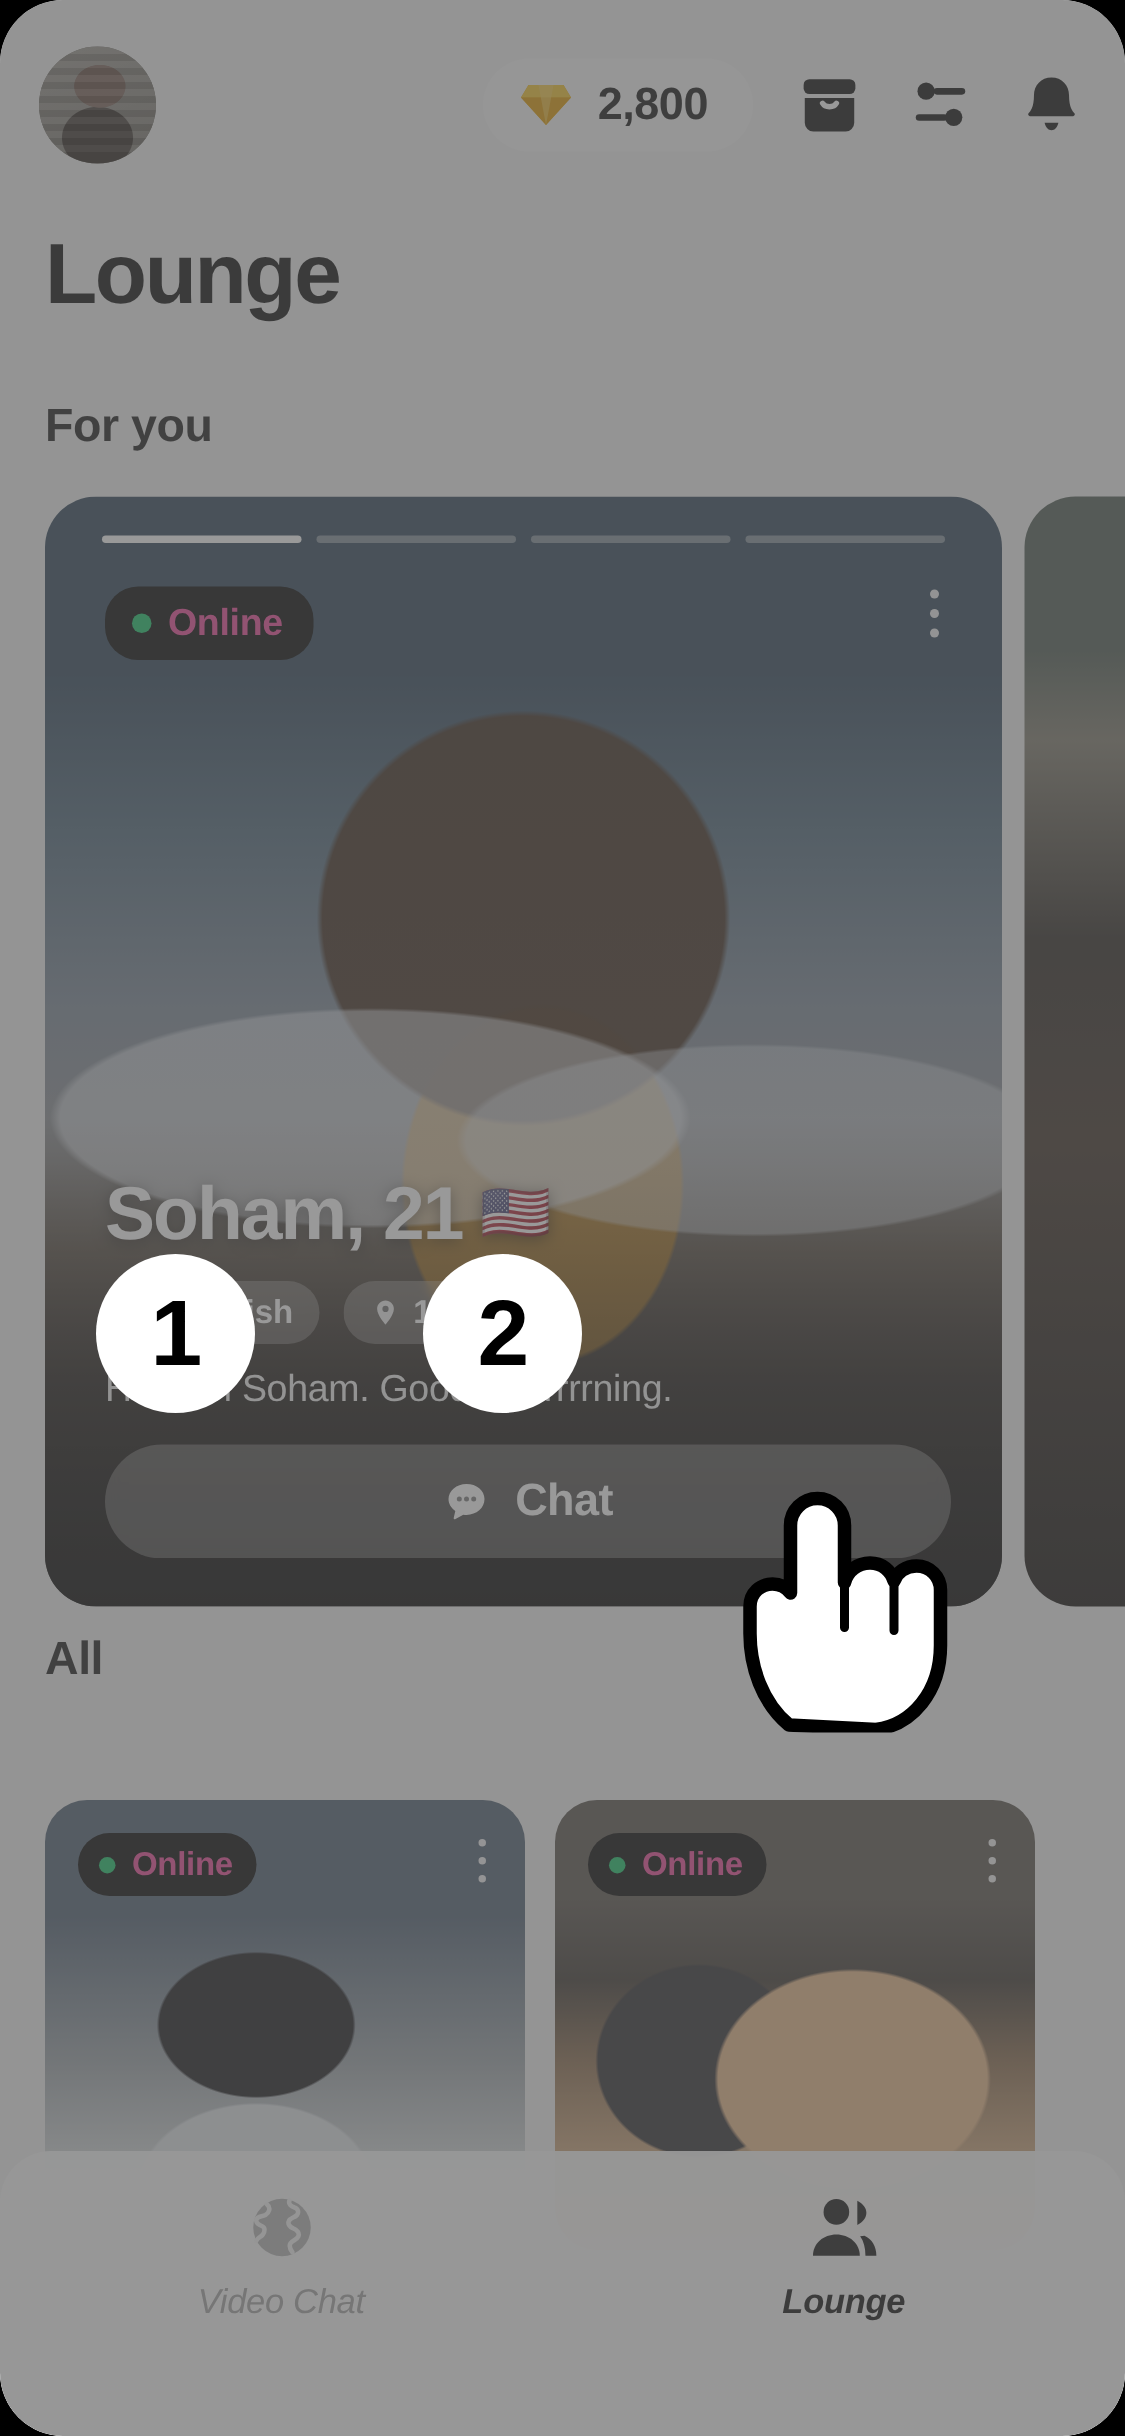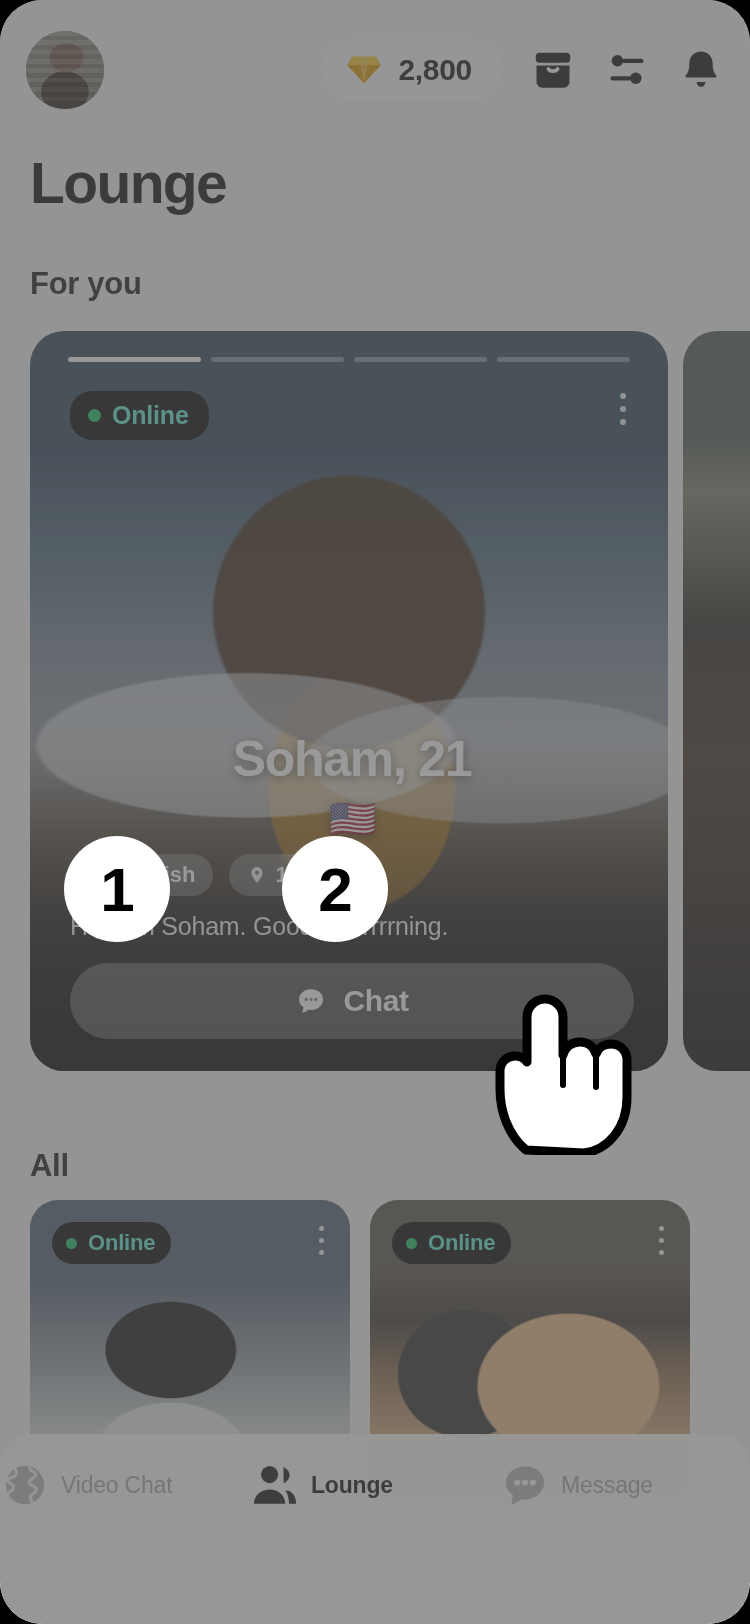--- a/index.html
+++ b/index.html
@@ -82,21 +82,21 @@
     position:absolute; left:30px; top:150px;
     font-size:57px; font-weight:800; color:#0a0a0a;
     letter-spacing:-1.6px; z-index:10;
   }
   .section-title{
     position:absolute; left:30px;
     font-size:31px; font-weight:700; color:#1a1a1a;
     letter-spacing:-.3px; z-index:10;
   }
   #sec-foryou{ top:266px;text-align:right; }
-  #sec-all{ top:1148px; }
+  #sec-all{ top:1088px; }
 
   
   #hero{
     position:absolute; left:30px; top:331px;
     width:638px; height:740px;
     border-radius:34px; overflow:hidden; z-index:10;
   }
   #hero .photo{
     position:absolute; inset:0;
     background:
@@ -124,37 +124,36 @@
   .online-badge{
     position:absolute; display:inline-flex; align-items:center; gap:11px;
     background:#000; border-radius:22px;
     padding:10px 20px 10px 18px;
     z-index:3;
   }
   .online-badge .dot{
     width:13px; height:13px; border-radius:50%; background:#17c268; flex:none;
   }
   .online-badge .txt{
-    font-size:25px; font-weight:700; color:#5eead4; letter-spacing:-.2px;
+    font-size:25px; font-weight:700; color:#ec4899; letter-spacing:-.2px;
   }
   #hero .online-badge{ left:40px; top:60px; }
 
   .kebab{
     position:absolute; z-index:3;
     display:flex; flex-direction:column; align-items:center; gap:7px;
   }
   .kebab i{ width:6px; height:6px; border-radius:50%; background:rgba(255,255,255,.92); display:block; }
   #hero .kebab{ right:42px; top:62px; }
 
   #hero-info{ position:absolute; left:40px; right:34px; bottom:32px; z-index:3; }
   #hero-name{
     display:flex; align-items:center; gap:12px;
     font-size:50px; font-weight:800; color:#fff; letter-spacing:-1.3px;
     text-shadow:0 2px 10px rgba(0,0,0,.5);
-    flex-direction:column;
   }
   #hero-name .flag{ font-size:38px; line-height:1; }
   #hero-chips{ display:flex; gap:16px; margin-top:16px; }
   .chip{
     display:inline-flex; align-items:center; gap:8px;
     height:42px; padding:0 18px; border-radius:21px;
     background:rgba(255,255,255,.26);
     font-size:22px; font-weight:600; color:#fff;
     backdrop-filter:blur(4px);
   }
@@ -210,22 +209,23 @@
 
   
   #bottom-nav{
     position:absolute; left:0; bottom:0; width:750px; height:190px;
     background:rgba(250,250,250,.96);
     border-radius:34px 34px 42px 42px;
     display:flex; align-items:flex-start; z-index:30;
     padding-top:26px;
   }
   .nav-item{
-    flex:1; display:flex; flex-direction:row; align-items:center; gap:11px;
+    flex:1; display:flex; flex-direction:column; align-items:center; gap:11px;
     cursor:pointer;
+    font-style:italic;
   }
   .nav-item .lbl{ font-size:23px; font-weight:500; color:#a3a3a3; letter-spacing:-.2px; }
   .nav-item.active .lbl{ color:#0b0b0b; font-weight:700; }
   .nav-item svg{ display:block; }
 
   
   .marker{
     position:absolute; z-index:80;
     width:106px; height:106px; border-radius:50%;
     background:#fff;
@@ -388,29 +388,20 @@
     <div class="nav-item active">
       <svg width="50" height="50" viewBox="0 0 24 24">
         <circle cx="9.4" cy="7" r="4.1" fill="#121212"></circle>
         <path d="M1.9 21c0-4 3.4-6.8 7.5-6.8s7.5 2.8 7.5 6.8z" fill="#121212"></path>
         <path d="M16.1 3.4c1.9 1 2.9 2.3 2.9 3.9s-1 2.9-2.9 3.9zM18.4 14.6c2.4 1.1 3.8 3.4 3.8 6.4h-3.5c0-2.6-.6-4.7-1.7-6.2z" fill="#121212"></path>
       </svg>
       <span class="lbl">Lounge</span>
     </div>
 
 
-    <div class="nav-item">
-      <svg width="50" height="50" viewBox="0 0 24 24">
-        <path d="M12 3c-5.1 0-9.2 3.5-9.2 7.8 0 2.5 1.4 4.7 3.5 6.1l-.8 3.5c-.1.6.5 1 1 .7l4-2.3c.5.1 1 .1 1.5.1 5.1 0 9.2-3.5 9.2-8.1S17.1 3 12 3z" fill="#b4b4b4"></path>
-        <circle cx="8.2" cy="10.8" r="1.45" fill="#fafafa"></circle>
-        <circle cx="12" cy="10.8" r="1.45" fill="#fafafa"></circle>
-        <circle cx="15.8" cy="10.8" r="1.45" fill="#fafafa"></circle>
-      </svg>
-      <span class="lbl">Message</span>
-    </div>
 
   </div>
 
   <div id="dim"></div>
 
   <div id="marker-1" class="marker">1</div>
   <div id="marker-2" class="marker">2</div>
 
   <svg id="hand-cursor" viewBox="0 0 160 170">
     <path d="M46 165 C28 150 20 126 20 104 L20 86 C20 77 27 71 35 71 C40 71 44 73 47 77

